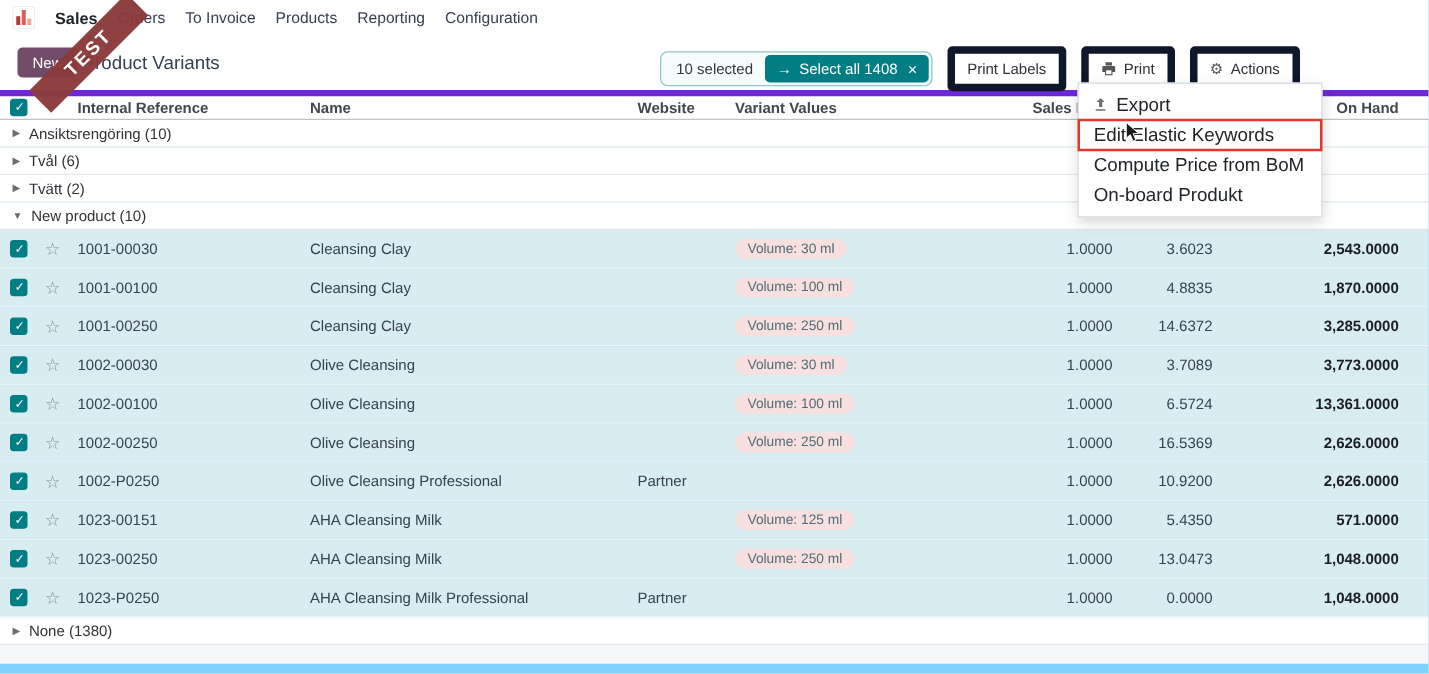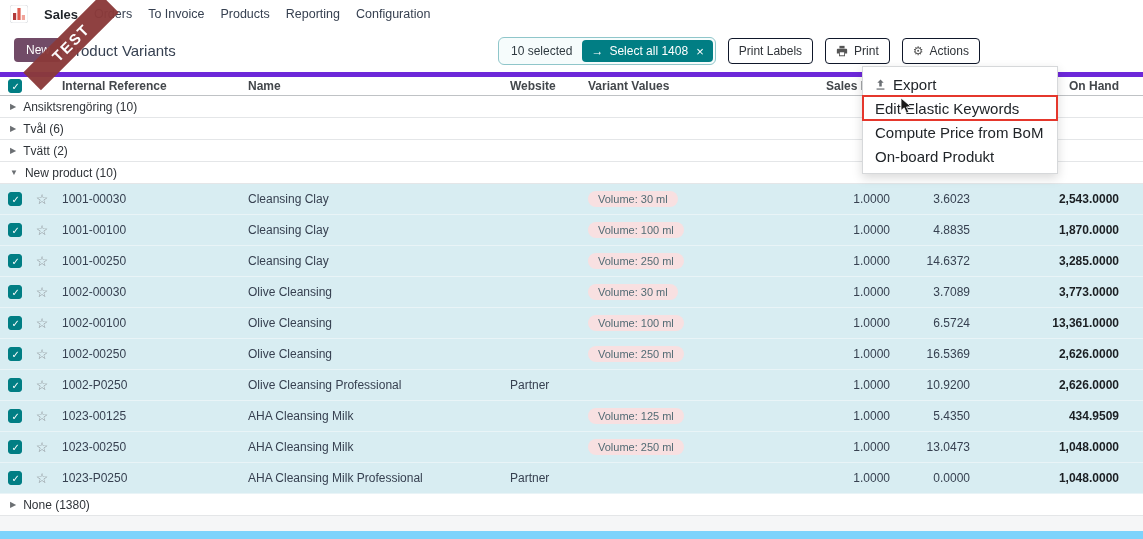--- a/index.html
+++ b/index.html
@@ -10,26 +10,26 @@
   .topnav { height: 28px; display: flex; align-items: center; padding-left: 10px; gap: 16px; background: #fff; }
   .app-icon { width: 18px; height: 18px; display: inline-flex; }
   .app-name { font-weight: bold; font-size: 13px; color: #1f2328; cursor: pointer; }
   .nav-item { font-size: 12.5px; color: #374151; cursor: pointer; }
 
   
   .control-panel { position: relative; height: 44px; display: flex; align-items: center; padding-left: 14px; background: #fff; }
   .btn-new { background: #714B67; color: #fff; border: none; border-radius: 4px; padding: 5px 12px; font-size: 12px; font-family: inherit; cursor: pointer; }
   .breadcrumb { margin-left: 4px; font-size: 15px; color: #374151; cursor: pointer; }
 
-  .sel-toolbar { position: absolute; left: 498px; top: 9px; display: flex; align-items: center; gap: 12px; }
+  .sel-toolbar { position: absolute; left: 528px; top: 9px; display: flex; align-items: center; gap: 12px; }
   .sel-box { display: flex; align-items: center; border: 1px solid #8fc6ca; border-radius: 6px; background: #f6fcfc; padding: 2px; }
   .sel-count { padding: 2px 10px; color: #2f3a40; font-size: 12px; }
   .sel-all { display: flex; align-items: center; gap: 6px; background: #017e84; color: #fff; border: none; border-radius: 4px; padding: 4px 9px; font-size: 12px; font-family: inherit; cursor: pointer; }
   .sel-all .x { margin-left: 2px; font-size: 13px; line-height: 1; cursor: pointer; }
-  .btn { display: flex; align-items: center; gap: 6px; background: #fff; border: 1px solid #0f172a; border-radius: 4px; padding: 5px 10px; font-size: 12px; font-family: inherit; color: #2f3338; cursor: pointer; }
+  .btn { display: flex; align-items: center; gap: 6px; background: #fff; border: 6px solid #0f172a; border-radius: 4px; padding: 5px 10px; font-size: 12px; font-family: inherit; color: #2f3338; cursor: pointer; }
   .btn svg { display: block; }
   .gear-glyph { font-size: 12px; color: #555; line-height: 1; }
 
   
   .ribbon { position: absolute; left: 16px; top: 30px; width: 110px; height: 25px; background: #8b3a3a; color: #fff; font-weight: bold; font-size: 15px; letter-spacing: 2px; display: flex; align-items: center; justify-content: center; transform: rotate(-45deg); z-index: 20; opacity: .96; }
 
   
   .table { width: 100%; }
   .thead { display: flex; height: 24px; border-top: 5px solid #6d28d9; border-bottom: 1px solid #bfc2c5; background: #fff; }
   .th { font-weight: 700; color: #43474b; cursor: pointer; }
@@ -269,29 +269,29 @@
           <span class="cell c-cost c-num">10.9200</span>
           <span class="cell c-onhand c-num v">2,626.0000</span>
         </div>
         <div class="trow data">
           <span class="cell c-check">
             <span class="cb checked"></span>
           </span>
           <span class="cell c-star">
             <span class="star">☆</span>
           </span>
-          <span class="cell c-ref">1023-00125</span>
+          <span class="cell c-ref">1023-00151</span>
           <span class="cell c-name">AHA Cleansing Milk</span>
           <span class="cell c-web"></span>
           <span class="cell c-var">
             <span class="pill">Volume: 125 ml</span>
           </span>
           <span class="cell c-price c-num">1.0000</span>
           <span class="cell c-cost c-num">5.4350</span>
-          <span class="cell c-onhand c-num v">434.9509</span>
+          <span class="cell c-onhand c-num v">571.0000</span>
         </div>
         <div class="trow data">
           <span class="cell c-check">
             <span class="cb checked"></span>
           </span>
           <span class="cell c-star">
             <span class="star">☆</span>
           </span>
           <span class="cell c-ref">1023-00250</span>
           <span class="cell c-name">AHA Cleansing Milk</span>

